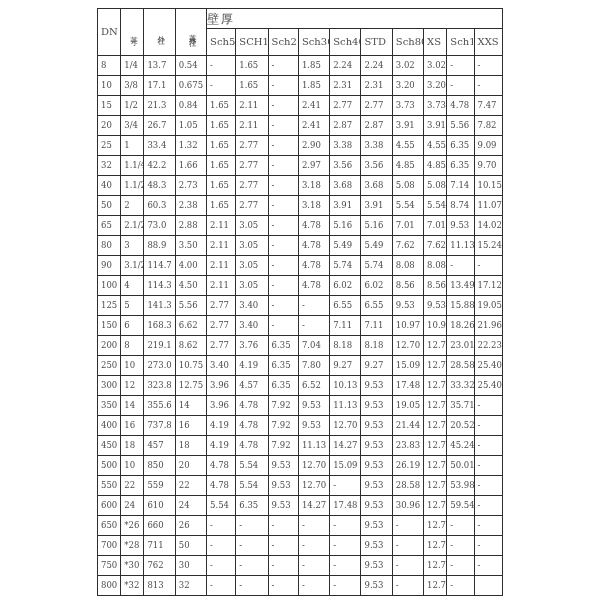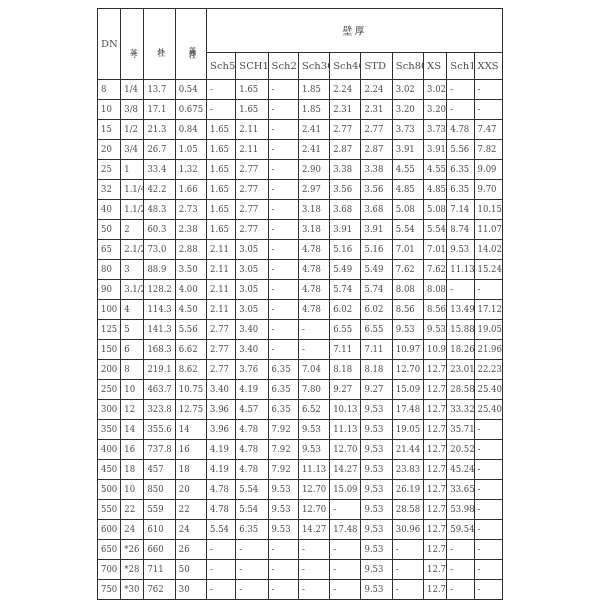--- a/index.html
+++ b/index.html
@@ -18,21 +18,21 @@
     font-weight:normal;
     font-size:8.5px;
     line-height:1;
     padding:0 0 0 3px;
     text-align:left;
     vertical-align:middle;
     overflow:hidden;
     white-space:nowrap;
   }
   thead th.group{
-    text-align:center;height:19px;font-size:10px;padding:12px;letter-spacing:2px;
+    height:19px;font-size:12px;padding:0;letter-spacing:2px;
   }
   thead tr.subhead th{height:26px;font-size:10px;border-radius:9px;}
   thead th.fixedcol{font-size:10px;}
   th.vert{text-align:center;padding:0;}
   .vtext{
     writing-mode:vertical-rl;
     text-orientation:upright;
     margin:0 auto;
     font-size:7.5px;
     letter-spacing:2px;
@@ -246,21 +246,21 @@
           <td>5.49</td>
           <td>5.49</td>
           <td>7.62</td>
           <td>7.62</td>
           <td>11.13</td>
           <td>15.24</td>
         </tr>
         <tr>
           <td>90</td>
           <td>3.1/2</td>
-          <td>128.2</td>
+          <td>114.7</td>
           <td>4.00</td>
           <td>2.11</td>
           <td>3.05</td>
           <td>-</td>
           <td>4.78</td>
           <td>5.74</td>
           <td>5.74</td>
           <td>8.08</td>
           <td>8.08</td>
           <td>-</td>
@@ -326,21 +326,21 @@
           <td>8.18</td>
           <td>8.18</td>
           <td>12.70</td>
           <td>12.70</td>
           <td>23.01</td>
           <td>22.23</td>
         </tr>
         <tr>
           <td>250</td>
           <td>10</td>
-          <td>463.7</td>
+          <td>273.0</td>
           <td>10.75</td>
           <td>3.40</td>
           <td>4.19</td>
           <td>6.35</td>
           <td>7.80</td>
           <td>9.27</td>
           <td>9.27</td>
           <td>15.09</td>
           <td>12.70</td>
           <td>28.58</td>
@@ -416,21 +416,21 @@
           <td>850</td>
           <td>20</td>
           <td>4.78</td>
           <td>5.54</td>
           <td>9.53</td>
           <td>12.70</td>
           <td>15.09</td>
           <td>9.53</td>
           <td>26.19</td>
           <td>12.70</td>
-          <td>33.65</td>
+          <td>50.01</td>
           <td>-</td>
         </tr>
         <tr>
           <td>550</td>
           <td>22</td>
           <td>559</td>
           <td>22</td>
           <td>4.78</td>
           <td>5.54</td>
           <td>9.53</td>

